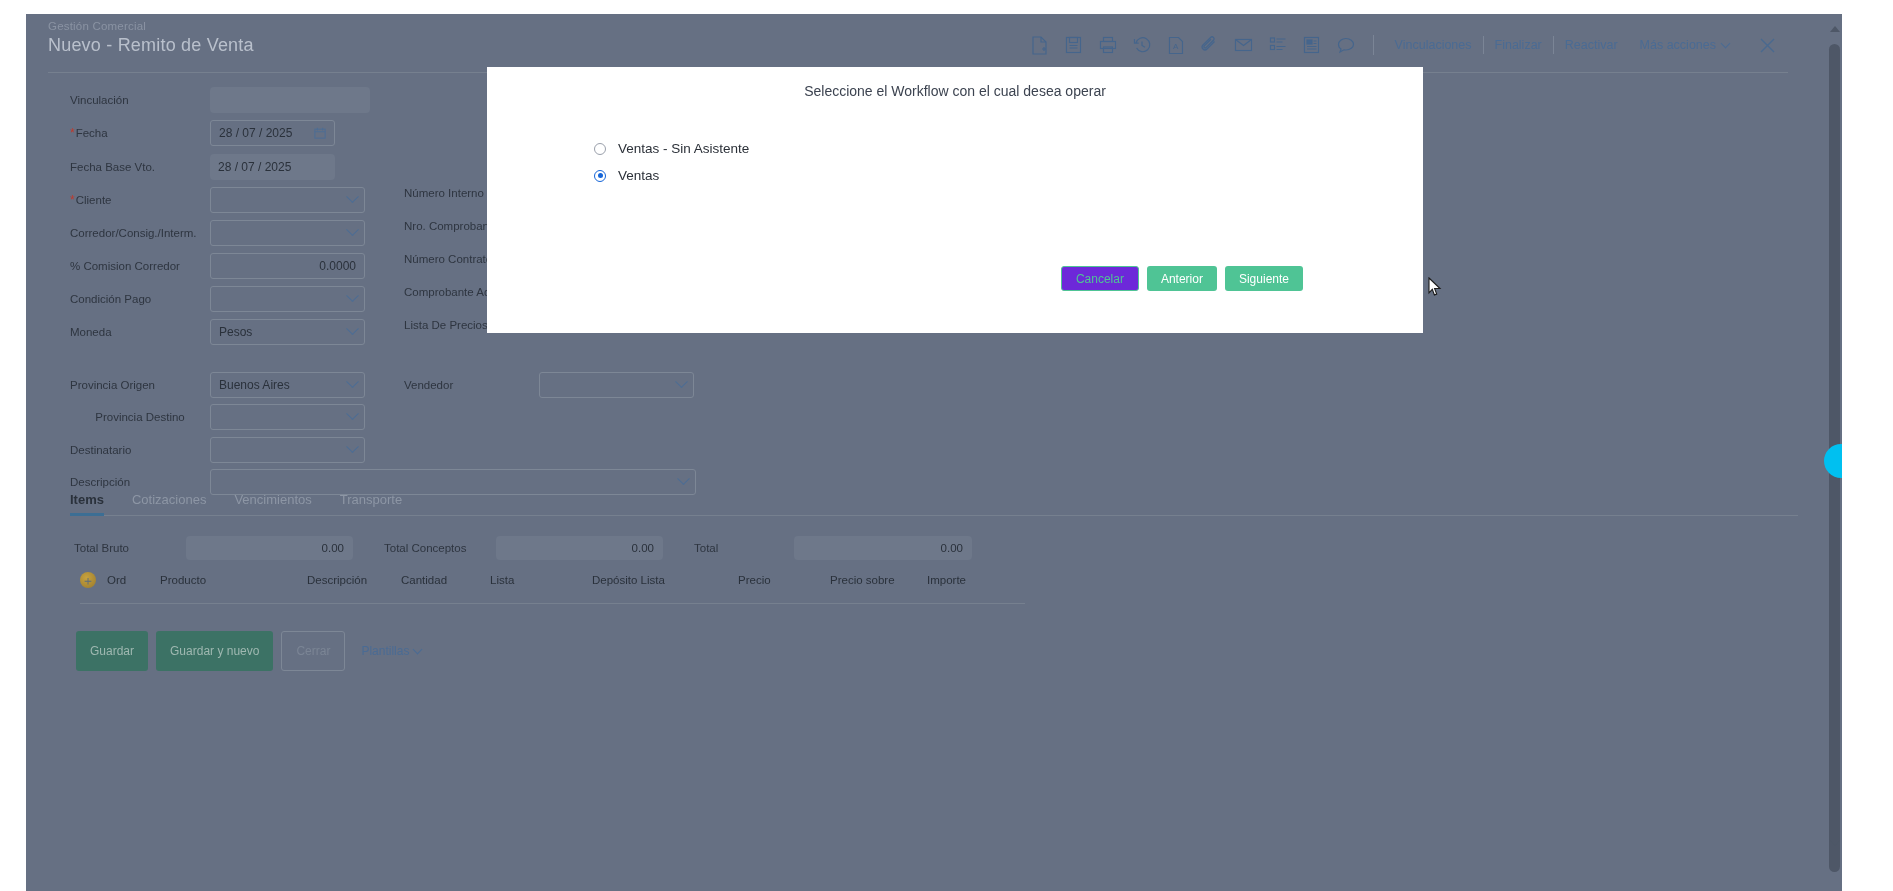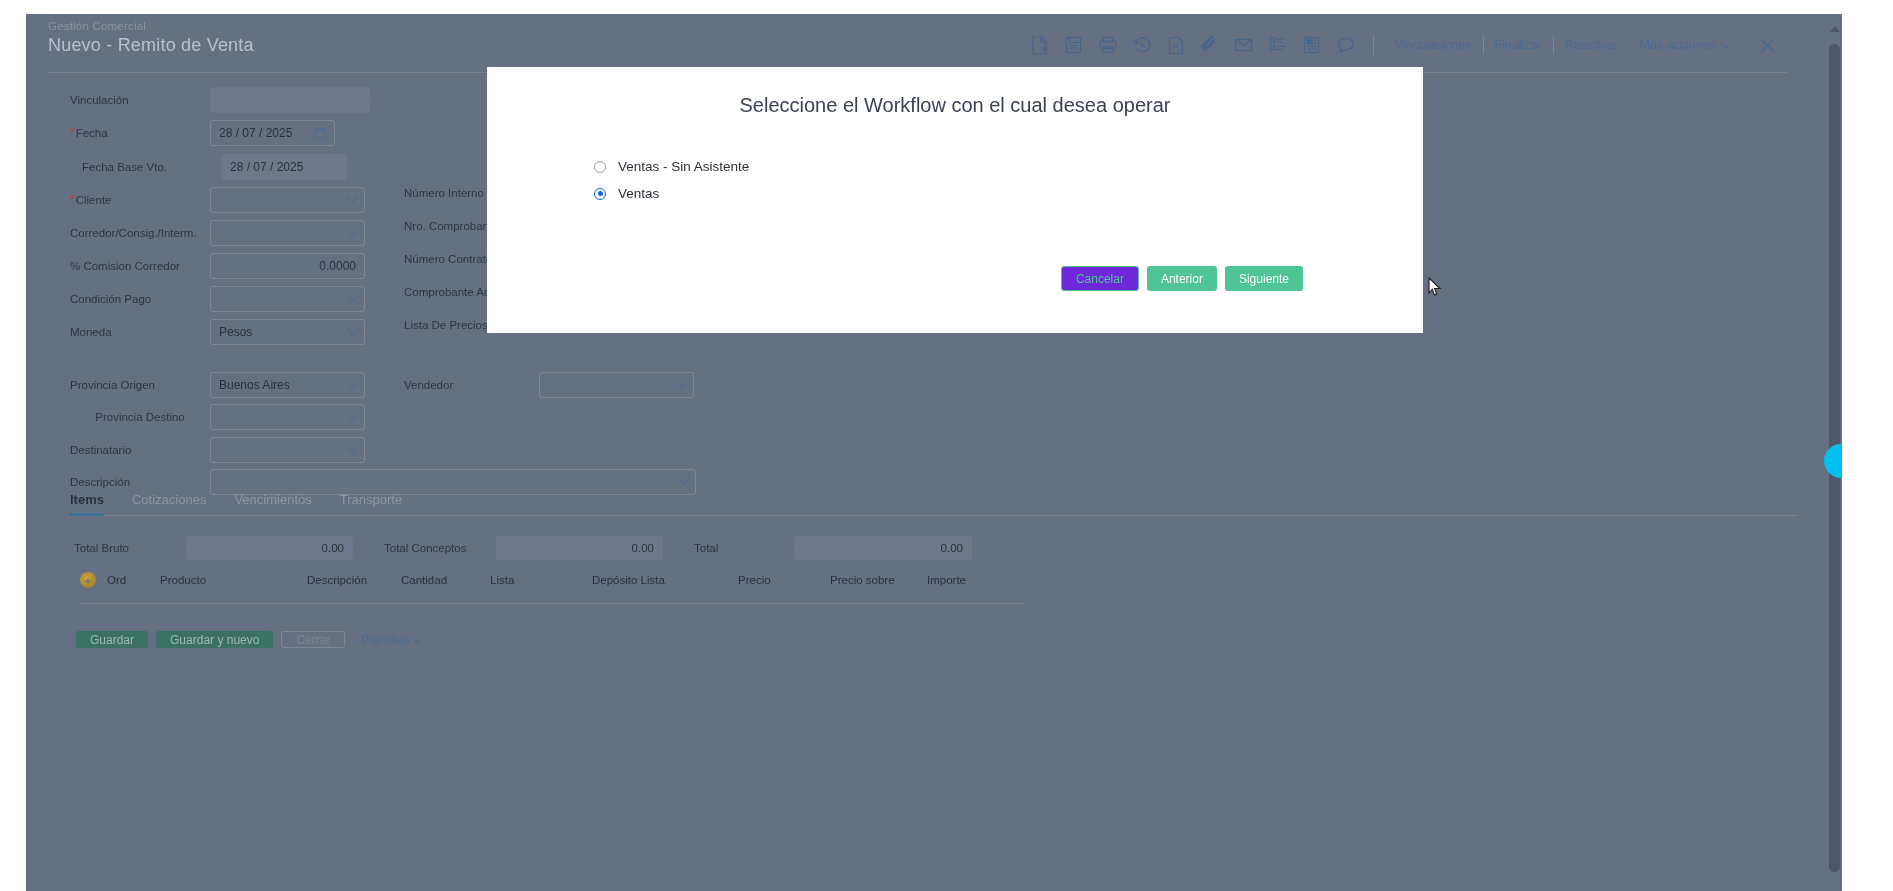--- a/index.html
+++ b/index.html
@@ -140,21 +140,21 @@
     position: absolute; left: 0px; top: 2px;
     width: 16px; height: 16px; border-radius: 50%;
     background: radial-gradient(circle at 40% 35%, #c7a23e, #9a7a2c);
     display: flex; align-items: center; justify-content: center;
     color: #5a6b7d; font-size: 13px; line-height: 1;
   }
 
   
   .footer { position: absolute; left: 50px; top: 617px; display: flex; align-items: center; gap: 8px; }
   .btn {
-    height: 17px; border-radius: 3px; font-size: 12px;
+    height: 40px; border-radius: 3px; font-size: 12px;
     display: flex; align-items: center; justify-content: center;
     padding: 0 14px; white-space: nowrap;
   }
   .btn-green { background: #3c7265; color: #9fb8b1; }
   .btn-ghost { background: transparent; border: 1px solid #7d8796; color: #7b8595; }
   .btn-link { color: #4a6b94; font-size: 12px; padding-left: 8px; display:flex; align-items:center; gap:5px; }
   .lnk-caret {
     width: 7px; height: 7px;
     border-right: 1.5px solid #4a6b94; border-bottom: 1.5px solid #4a6b94;
     transform: rotate(45deg); margin-bottom: 3px;
@@ -183,22 +183,22 @@
     background: #00c0f0;
   }
 
   
   .modal {
     position: absolute; left: 487px; top: 67px;
     width: 936px; height: 266px;
     background: #ffffff;
   }
   .modal-title {
-    text-align: center; font-size: 20px; color: #3c4350;
-    padding-top: 27px;
+    text-align: center; font-size: 14px; color: #3c4350;
+    padding-top: 16px;
   }
   .radios { margin-top: 36px; padding-left: 107px; }
   .radio-row { display: flex; align-items: center; height: 27px; }
   .radio {
     width: 12px; height: 12px; border-radius: 50%;
     border: 1px solid #9aa0ab; background: #fff;
     margin-right: 12px; position: relative; flex: none;
   }
   .radio.on { border-color: #1565d8; }
   .radio.on::after {
@@ -337,21 +337,21 @@
         </div>
         <div class="inp" style="width:125px;">
           <span>28 / 07 / 2025</span>
           <svg class="cal-ico" viewBox="0 0 14 14" fill="none" stroke="currentColor" stroke-width="1.2">
             <rect x="1" y="2.5" width="12" height="10.5"></rect>
               <path d="M1 5.5h12M4 1v3M10 1v3"></path>
           </svg>
         </div>
       </div>
 
-      <div class="fld" style="left:44px; top:140px; width:330px;margin-left:12px;">
+      <div class="fld" style="left:44px; top:140px; width:330px;">
         <div class="lbl" style="width:140px;">Fecha Base Vto.</div>
         <div class="inp filledbg" style="width:125px;">
           <span>28 / 07 / 2025</span>
         </div>
       </div>
 
       <div class="fld" style="left:44px; top:173px; width:330px;">
         <div class="lbl" style="width:140px;">
           <span class="req">*</span><span>Cliente</span>
         </div>

